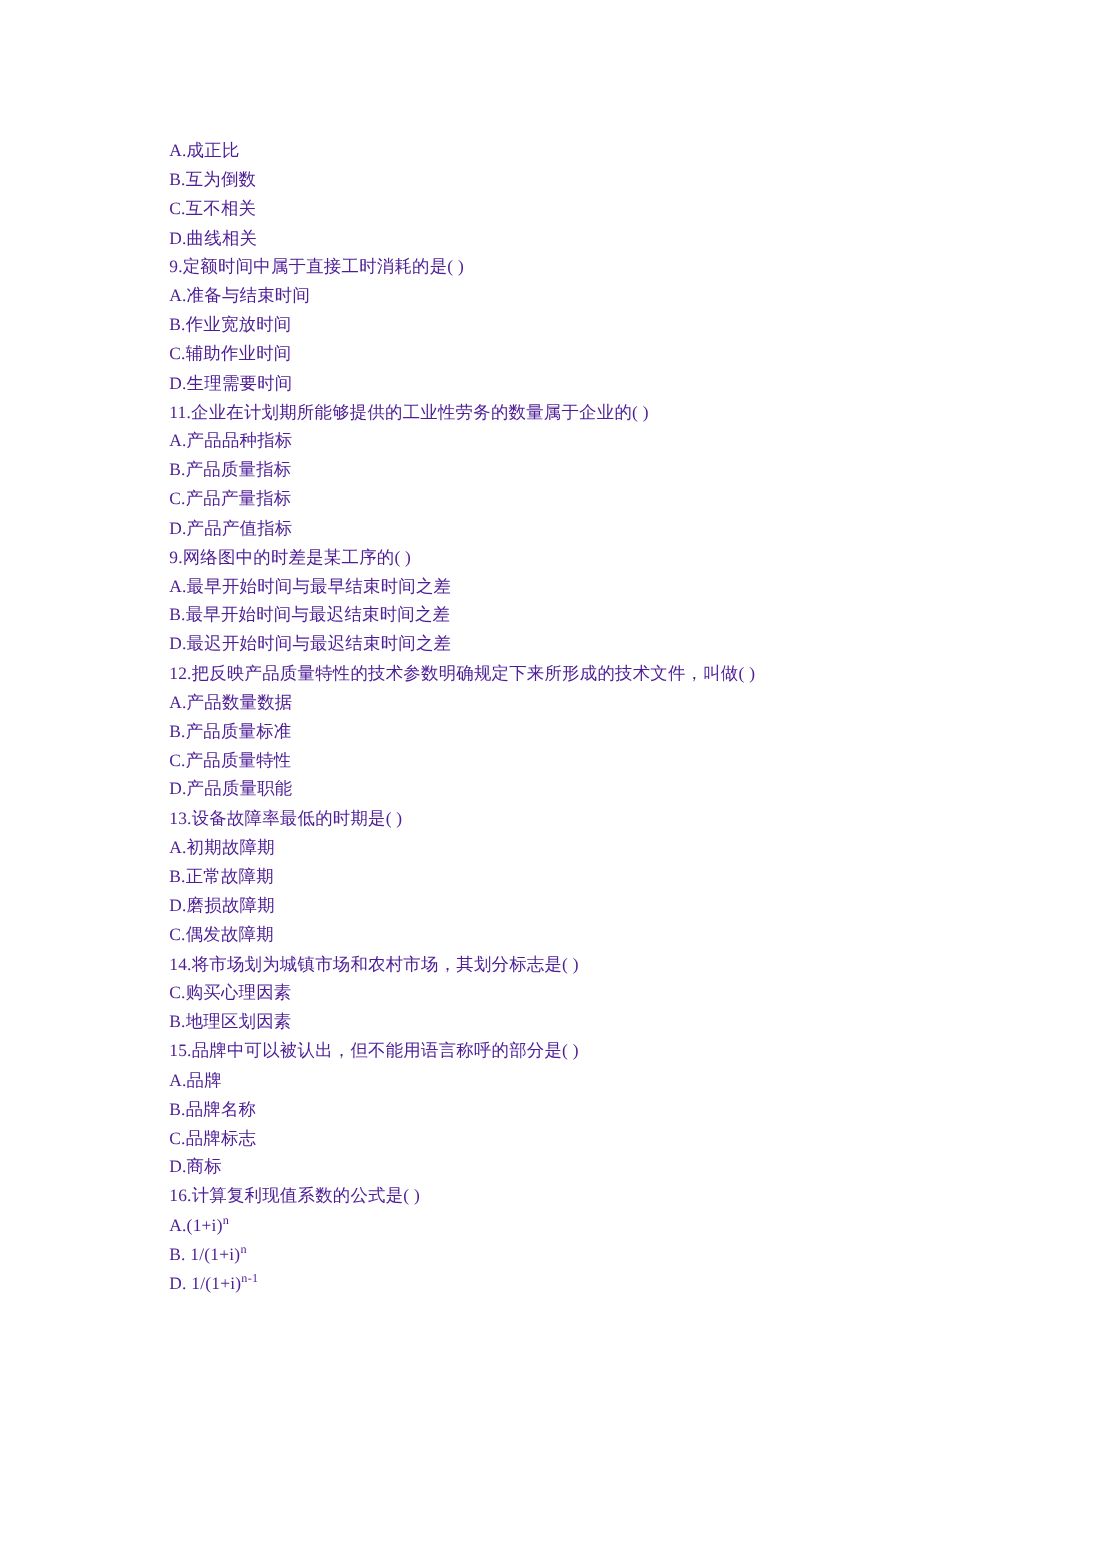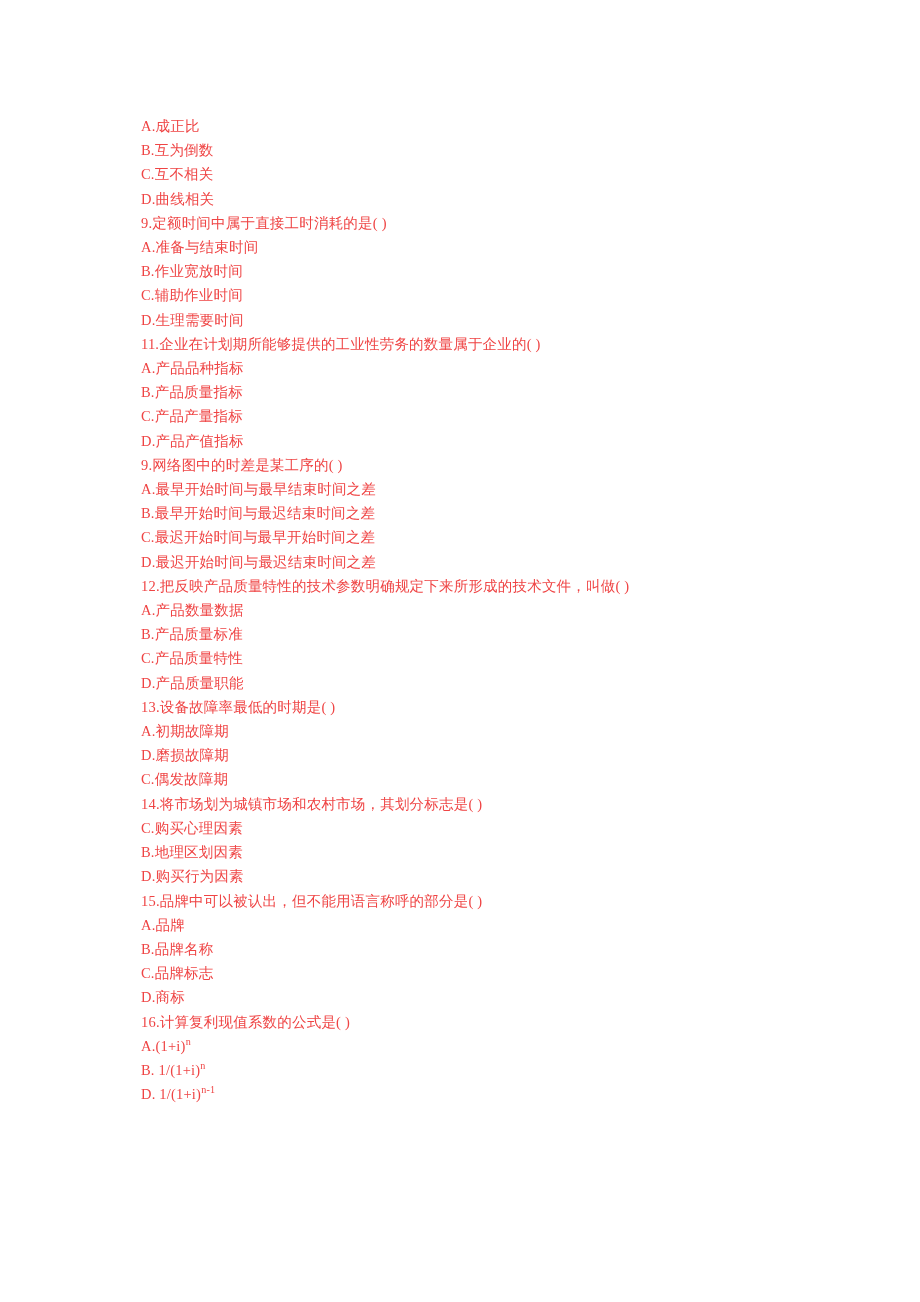--- a/index.html
+++ b/index.html
@@ -6,21 +6,21 @@
     margin: 0;
     padding: 0;
     background: #ffffff;
     width: 920px;
   }
   .page {
     padding: 114px 0 0 141px;
     width: 640px;
     font-family: "SimSun", "宋体", "Songti SC", serif;
     font-size: 14.5px;
-    color: #ef4444;
+    color: #4c1d95;
     line-height: 1.67;
     letter-spacing: 0.2px;
   }
   .line {
     white-space: nowrap;
   }
   sup {
     font-size: 0.7em;
     vertical-align: super;
     line-height: 0;
@@ -40,35 +40,34 @@
   <div class="line">C.辅助作业时间</div>
   <div class="line">D.生理需要时间</div>
   <div class="line">11.企业在计划期所能够提供的工业性劳务的数量属于企业的( )</div>
   <div class="line">A.产品品种指标</div>
   <div class="line">B.产品质量指标</div>
   <div class="line">C.产品产量指标</div>
   <div class="line">D.产品产值指标</div>
   <div class="line">9.网络图中的时差是某工序的( )</div>
   <div class="line">A.最早开始时间与最早结束时间之差</div>
   <div class="line">B.最早开始时间与最迟结束时间之差</div>
-  <div class="line">C.最迟开始时间与最早开始时间之差</div>
   <div class="line">D.最迟开始时间与最迟结束时间之差</div>
   <div class="line">12.把反映产品质量特性的技术参数明确规定下来所形成的技术文件，叫做( )</div>
   <div class="line">A.产品数量数据</div>
   <div class="line">B.产品质量标准</div>
   <div class="line">C.产品质量特性</div>
   <div class="line">D.产品质量职能</div>
   <div class="line">13.设备故障率最低的时期是( )</div>
   <div class="line">A.初期故障期</div>
+  <div class="line">B.正常故障期</div>
   <div class="line">D.磨损故障期</div>
   <div class="line">C.偶发故障期</div>
   <div class="line">14.将市场划为城镇市场和农村市场，其划分标志是( )</div>
   <div class="line">C.购买心理因素</div>
   <div class="line">B.地理区划因素</div>
-  <div class="line">D.购买行为因素</div>
   <div class="line">15.品牌中可以被认出，但不能用语言称呼的部分是( )</div>
   <div class="line">A.品牌</div>
   <div class="line">B.品牌名称</div>
   <div class="line">C.品牌标志</div>
   <div class="line">D.商标</div>
   <div class="line">16.计算复利现值系数的公式是( )</div>
   <div class="line">A.(1+i)<sup>n</sup></div>
   <div class="line">B. 1/(1+i)<sup>n</sup></div>
   <div class="line">D. 1/(1+i)<sup>n-1</sup></div>
 </div>

